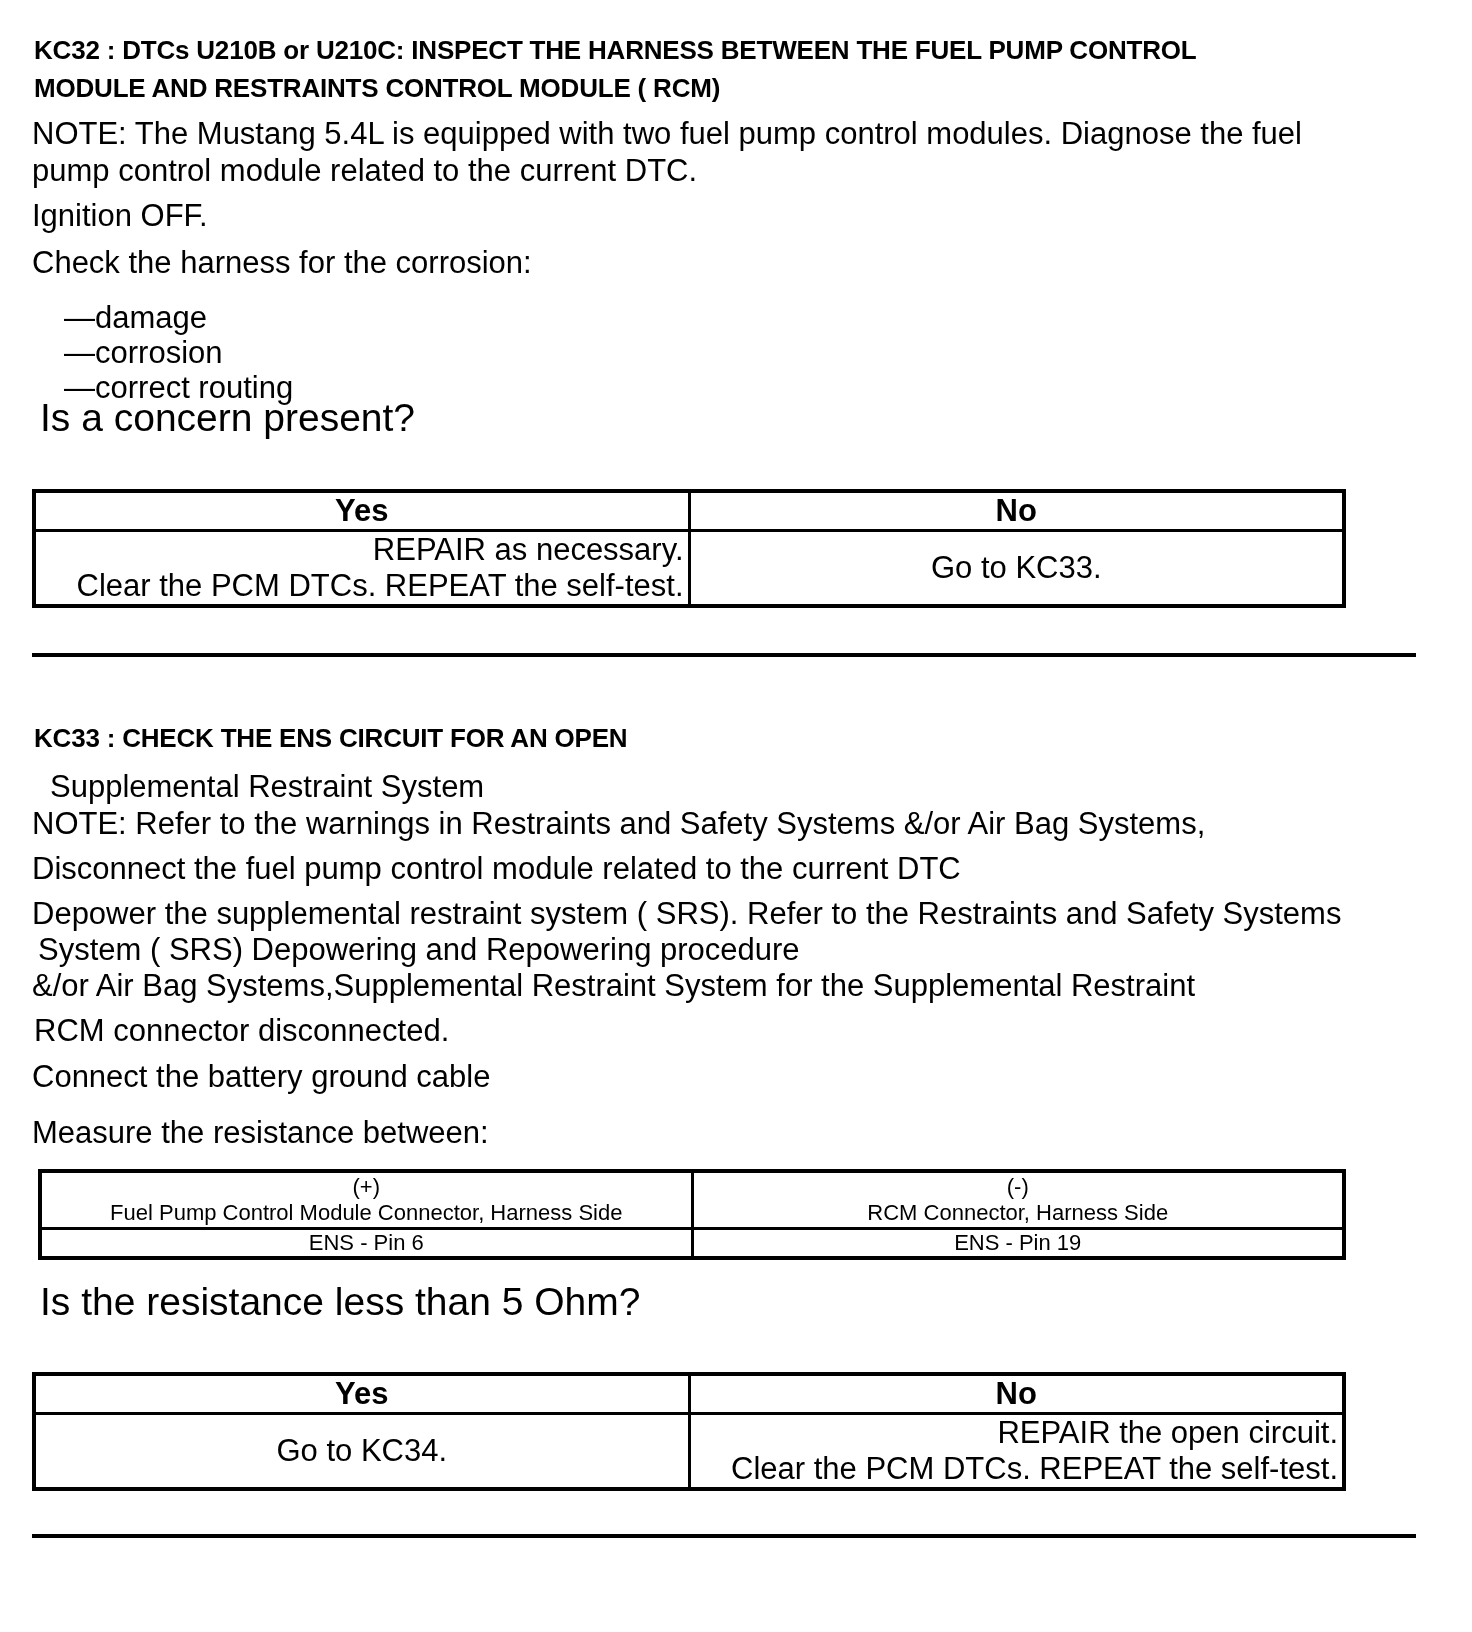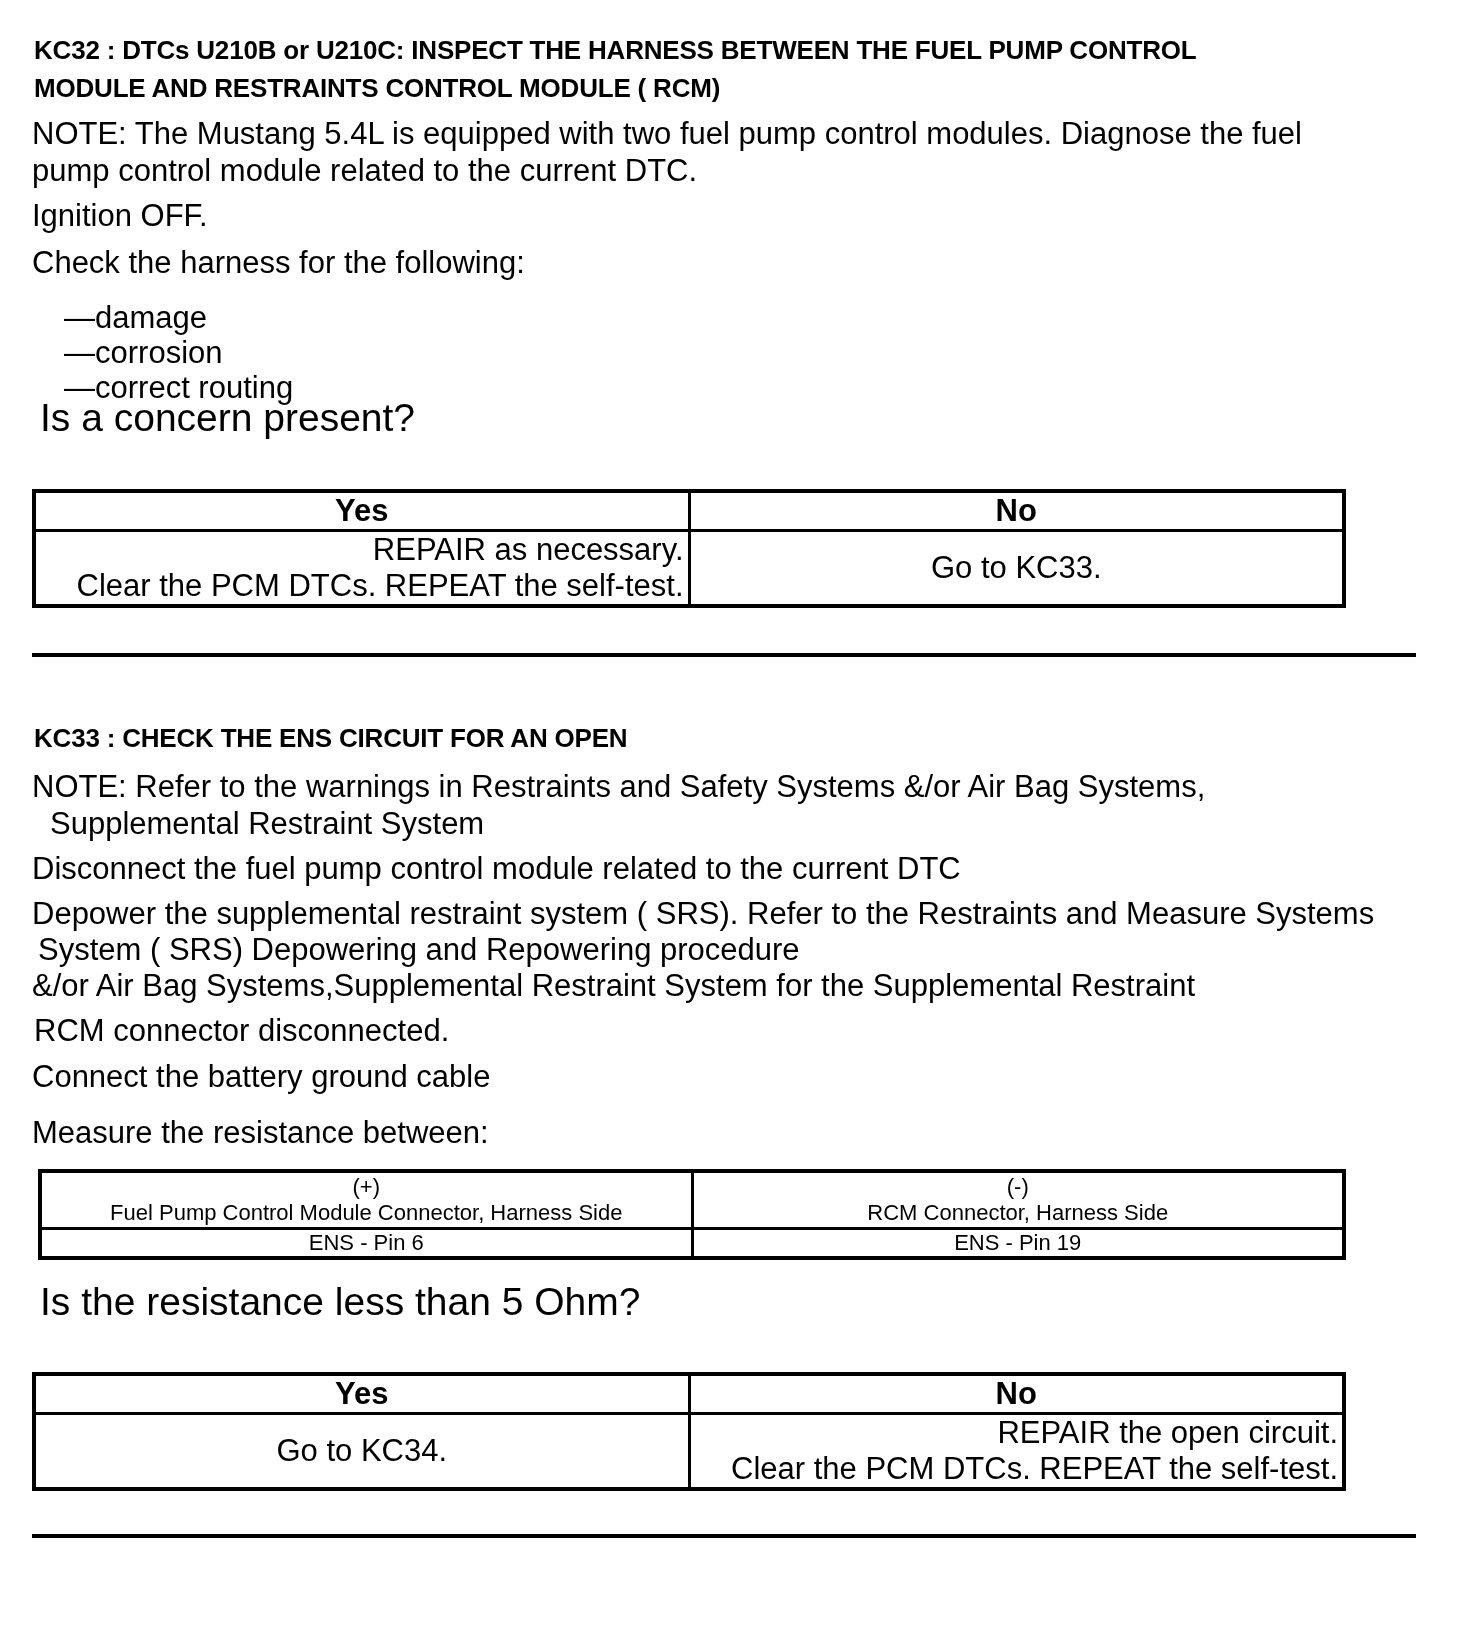--- a/index.html
+++ b/index.html
@@ -28,21 +28,21 @@
   <div>KC32 : DTCs U210B or U210C: INSPECT THE HARNESS BETWEEN THE FUEL PUMP CONTROL</div>
   <div>MODULE AND RESTRAINTS CONTROL MODULE ( RCM)</div>
 </div>
 
 <div class="abs p" style="top:115px;">
   <div>NOTE: The Mustang 5.4L is equipped with two fuel pump control modules. Diagnose the fuel</div>
   <div>pump control module related to the current DTC.</div>
 </div>
 
 <div class="abs p" style="top:197px;">Ignition OFF.</div>
-<div class="abs p" style="top:244px;">Check the harness for the following:</div>
+<div class="abs p" style="top:244px;">Check the harness for the corrosion:</div>
 <div class="abs p" style="top:280px; left:64px;margin-top:20px;">
   <div style="line-height:35px;">—damage</div>
   <div style="line-height:35px;">—corrosion</div>
   <div style="line-height:35px;">—correct routing</div>
 </div>
 <div class="abs q" style="top:396px;">Is a concern present?</div>
 
 <table class="yn" style="left:32px; top:489px; width:1314px;">
   <tbody>
       <tr>
@@ -57,28 +57,28 @@
     <td class="c">Go to KC33.</td>
   </tr>
 </tbody>
   </table>
 
 <div class="rule" style="top:653px;"></div>
 
 <div class="abs heading" style="top:719px;">KC33 : CHECK THE ENS CIRCUIT FOR AN OPEN</div>
 
 <div class="abs p" style="top:768px;">
+  <div style="padding-left:18px;">Supplemental Restraint System</div>
   <div>NOTE: Refer to the warnings in Restraints and  Safety Systems &amp;/or Air Bag Systems,</div>
-  <div style="padding-left:18px;">Supplemental Restraint System</div>
 </div>
 
 <div class="abs p" style="top:850px;">Disconnect the fuel pump control module related to the current DTC</div>
 
 <div class="abs p" style="top:896px;">
-  <div style="line-height:36px;">Depower the supplemental restraint system ( SRS). Refer to the Restraints and  Measure Systems</div>
+  <div style="line-height:36px;">Depower the supplemental restraint system ( SRS). Refer to the Restraints and  Safety Systems</div>
   <div style="line-height:36px; padding-left:6px;">System ( SRS) Depowering and Repowering procedure</div>
   <div style="line-height:36px;">&amp;/or Air Bag Systems,Supplemental Restraint System for the Supplemental Restraint</div>
 </div>
 
 <div class="abs p" style="top:1012px; left:34px;">RCM connector disconnected.</div>
 <div class="abs p" style="top:1058px;">Connect the battery ground cable</div>
 <div class="abs p" style="top:1114px;">Measure the resistance between:</div>
 
 <table class="meas" style="left:38px; top:1169px; width:1308px;">
   <tbody>

